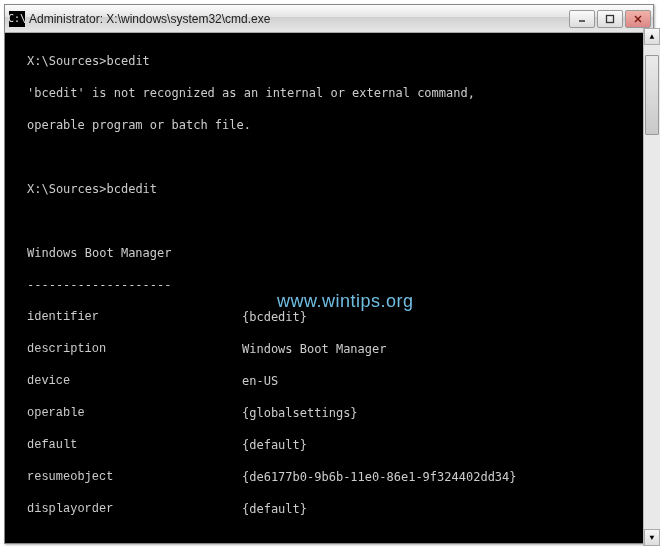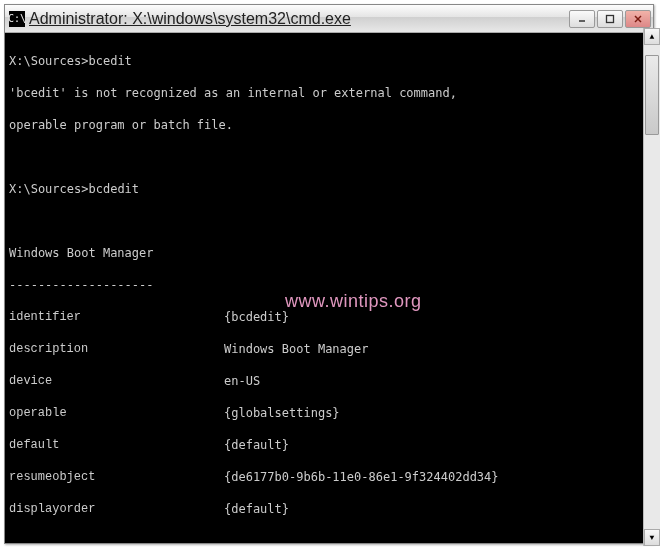--- a/index.html
+++ b/index.html
@@ -33,46 +33,45 @@
       width: 16px; height: 16px;
       display: flex; align-items: center; justify-content: center;
       font-size: 10px;
       background: #000;
       color: #eee;
       font-family: monospace;
     }
     .title-text {
       flex: 1;
       font-family: "Segoe UI", Tahoma, sans-serif;
-      font-size: 16px;
+      font-size: 12px;
       color: #222;
       white-space: nowrap;
       overflow: hidden;
-      text-decoration: underline;
     }
     .win-btns { display: flex; gap: 2px; }
     .win-btn {
       width: 26px; height: 18px;
       background: linear-gradient(#fafafa,#ddd);
       border: 1px solid #9a9a9a;
       border-radius: 2px;
       display: flex; align-items: center; justify-content: center;
       font-size: 10px;
       font-family: sans-serif;
       cursor: pointer;
     }
     .win-btn.close { background: linear-gradient(#f1b2a8,#d88); }
     .win-btn svg { width: 10px; height: 10px; }
     .term {
       flex: 1;
       background: #000;
       color: #ccc;
       font-size: 12px;
       line-height: 16px;
-      padding: 4px 4px;
+      padding: 4px 22px;
       position: relative;
       white-space: pre;
       overflow: hidden;
       font-family: "Lucida Console","Consolas",monospace;
     }
     .scrollbar {
       position: absolute;
       right: 0; top: 28px; bottom: 4px;
       width: 17px;
       background: #e9e9e9;
@@ -90,22 +89,22 @@
     .sb-thumb { position: absolute; top: 10px; height: 80px; left:1px; right:1px;
       background: linear-gradient(#eaeaea,#c9c9c9); border:1px solid #999; border-radius:1px;}
     .sb-btn.down { position:absolute; bottom:0; left:0; right:0; }
     .row { display: block; }
     .kv { display: flex; }
     .k { width: 215px; font-family: Liberation Mono, monospace; }
     .v { }
     .dashline { letter-spacing: 0; }
     .watermark {
       position: absolute;
-      top: 260px; left: 280px;
-      color: #f9a8d4;
+      top: 260px; left: 272px;
+      color: #7dd3fc;
       font-family: Arial, sans-serif;
       font-size: 18px;
       opacity: .9;
       pointer-events: none;
       letter-spacing: .5px;
     }
   </style>
 </head>
 <body>
 

